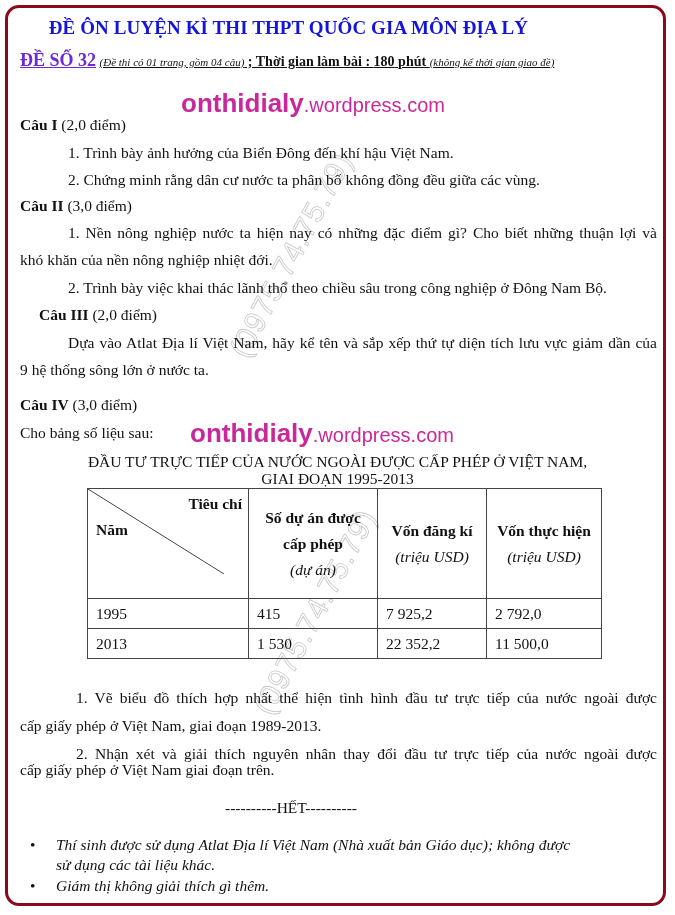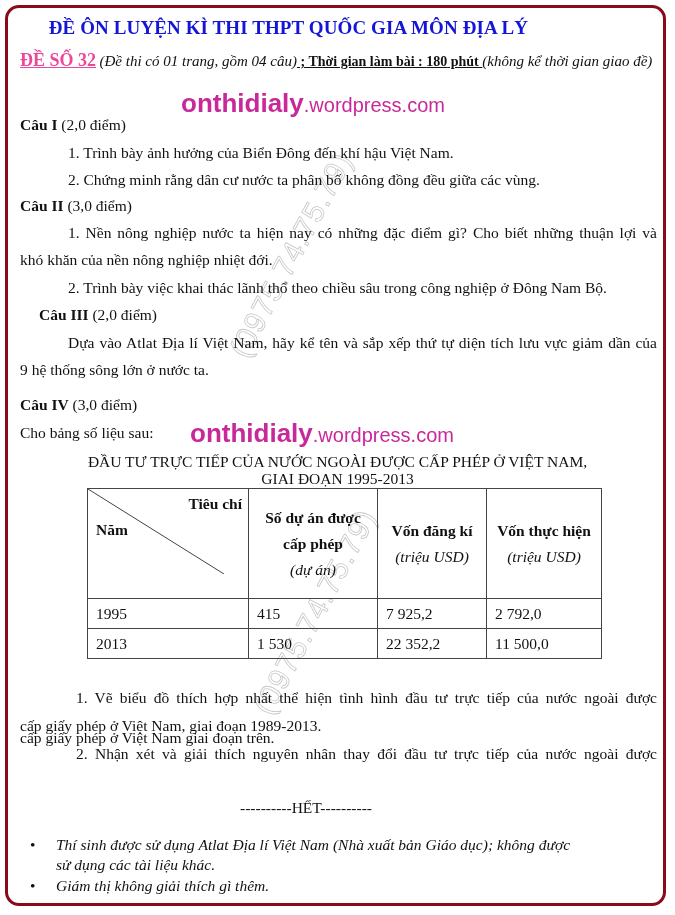--- a/index.html
+++ b/index.html
@@ -4,42 +4,42 @@
 <style>
   html, body { margin: 0; padding: 0; background: #ffffff; }
   body { width: 675px; height: 915px; position: relative; overflow: hidden;
          font-family: "Liberation Serif", serif; color: #111; }
   .frame { position: absolute; left: 5px; top: 5px; width: 661px; height: 901px;
            border: 3px solid #8b0a1a; border-radius: 14px; box-sizing: border-box; }
   .abs { position: absolute; white-space: nowrap; }
   .title { left: 0; width: 577px; text-align: center; top: 17px; font-size: 19px;
            font-weight: bold; color: #1515d8; letter-spacing: 0.1px; }
   .sub { left: 20px; top: 50px; font-size: 14px; }
-  .sub .code { color: #ec4899; font-weight: bold; font-size: 18px; text-decoration: underline; }
-  .sub .ital { font-style: italic; font-size: 15px; }
+  .sub .code { color: #6d28d9; font-weight: bold; font-size: 18px; text-decoration: underline; }
+  .sub .ital { font-style: italic; text-decoration: underline; font-size: 11px; }
   .sub .norm { text-decoration: underline; font-size: 14px; font-weight: bold; }
   .brand { font-family: "Liberation Sans", sans-serif; color: #c8289a; }
   .brand .b1 { font-weight: bold; font-size: 26px; }
   .brand .b2 { font-size: 20px; }
   .txt { font-size: 15.5px; }
   .q { font-weight: bold; }
   .indent { left: 68px; }
   .left { left: 20px; }
   .ttitle { left: 0; width: 675px; text-align: center; font-size: 15.5px; line-height: 17px; }
   table.data { position: absolute; left: 87px; top: 488px; border-collapse: collapse;
                font-size: 15.5px; }
   table.data td { border: 1px solid #444; padding: 0 8px; height: 29px; }
   table.data .hd td { height: 85px; text-align: center; font-weight: bold; vertical-align: middle; line-height: 26px; }
   .diag { position: relative; width: 136px; padding: 12px !important; }
   .diag svg { position: absolute; left: 0; top: 0; }
   .diag .tc { position: absolute; right: 6px; top: 2px; font-weight: bold; }
   .diag .nam { position: absolute; left: 8px; top: 28px; font-weight: bold; }
   .unit { font-weight: normal; font-style: italic; }
   .num { }
-  .het { left: 17px; width: 578px; text-align: center; top: 799px; font-size: 15.5px; }
+  .het { left: 2px; width: 578px; text-align: center; top: 799px; font-size: 15.5px; }
   .note { left: 30px; font-size: 15.5px; font-style: italic; line-height: 20px; }
   .note .dot { display: inline-block; width: 26px; font-style: normal; }
   .wm { position: absolute; font-family: "Liberation Sans", sans-serif; font-size: 30px;
         color: transparent; -webkit-text-stroke: 0.8px #c8c8c8; transform: rotate(-62deg);
         transform-origin: left center; white-space: nowrap; letter-spacing: 1px; }
 </style>
 </head>
 <body>
 
 <div class="frame"></div>
@@ -122,21 +122,21 @@
     <td class="num">1 530</td>
     <td class="num">22 352,2</td>
     <td class="num">11 500,0</td>
   </tr>
 </tbody>
   </table>
 
 <div class="abs txt" style="left:76px; top:689px; width:581px; text-align:justify; text-align-last:justify;">1. Vẽ biểu đồ thích hợp nhất thể hiện tình hình đầu tư trực tiếp của nước ngoài được</div>
 <div class="abs txt left" style="top:717px;">cấp giấy phép ở Việt Nam, giai đoạn 1989-2013.</div>
 <div class="abs txt" style="left:76px; top:745px; width:581px; text-align:justify; text-align-last:justify;">2. Nhận xét và giải thích nguyên nhân thay đổi đầu tư trực tiếp của nước ngoài được</div>
-<div class="abs txt left" style="top:729px;">cấp giấy phép ở Việt Nam giai đoạn trên.</div>
+<div class="abs txt left" style="top:761px;">cấp giấy phép ở Việt Nam giai đoạn trên.</div>
 
 <div class="abs het">----------HẾT----------</div>
 
 <div class="abs note" style="top:835px;">
   <span class="dot">•</span><span>Thí sinh được sử dụng Atlat Địa lí Việt Nam (Nhà xuất bản Giáo dục); không được</span>
 </div>
 <div class="abs note" style="top:855px; left:56px;">sử dụng các tài liệu khác.</div>
 <div class="abs note" style="top:876px;">
   <span class="dot">•</span><span>Giám thị không giải thích gì thêm.</span>
 </div>

